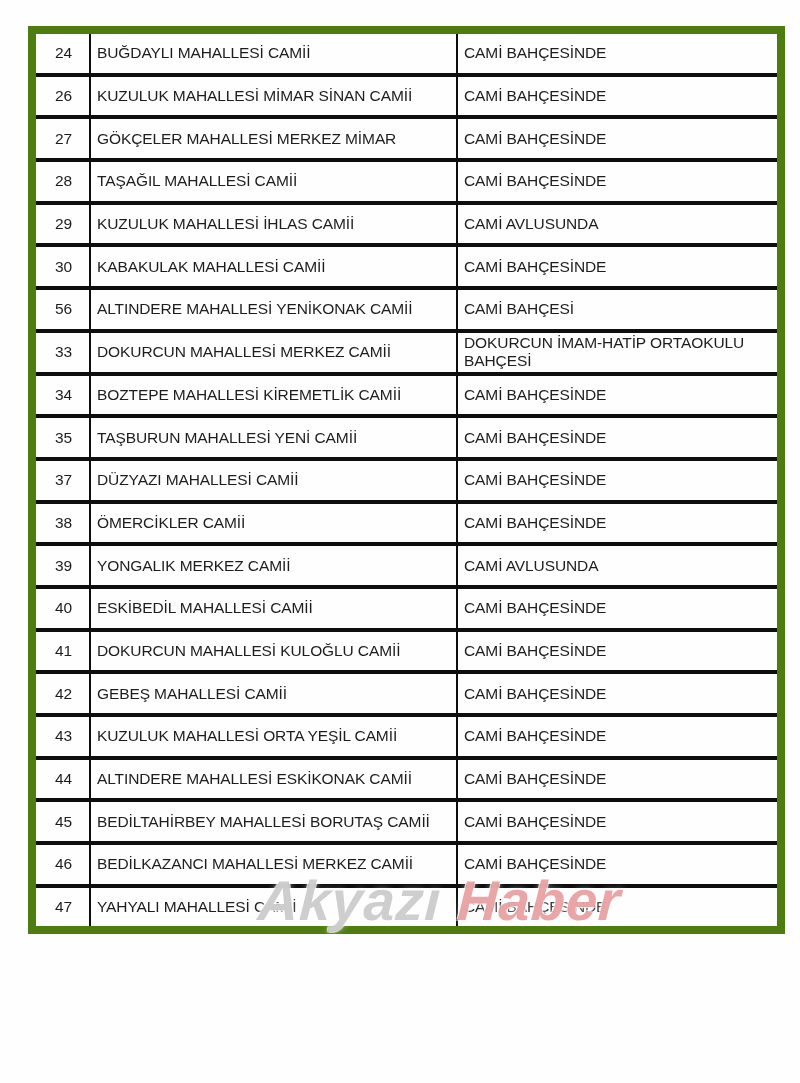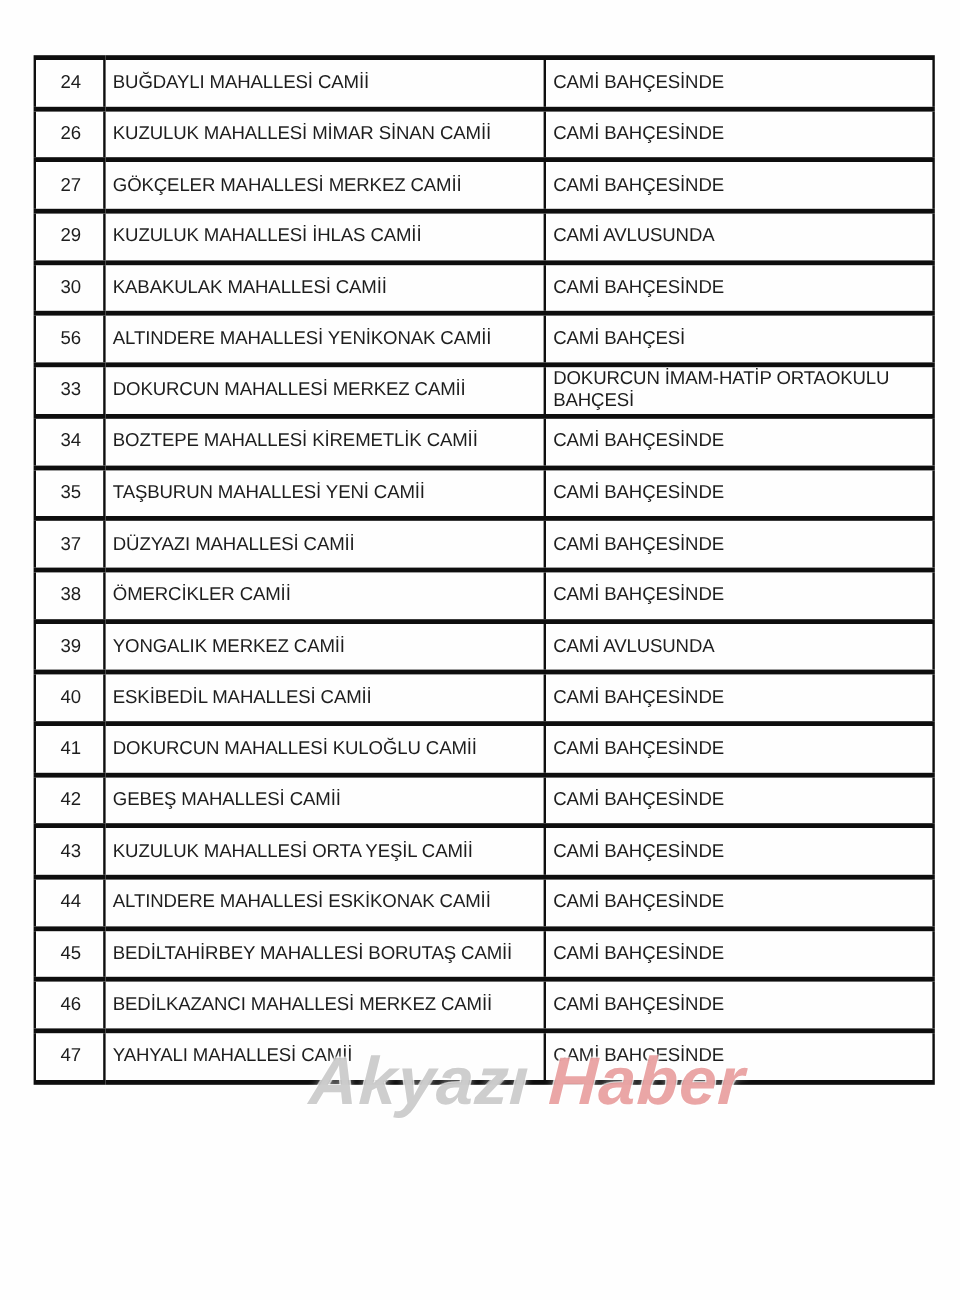--- a/index.html
+++ b/index.html
@@ -15,22 +15,21 @@
     font-family: "Liberation Sans", sans-serif;
     overflow: hidden;
   }
   table.tbl {
     position: absolute;
     left: 28px;
     top: 26px;
     width: 749px;
     border-collapse: collapse;
     table-layout: fixed;
-    border: 1px solid #4d7c0f;
-    margin-top: 20px;
+    border: 8px solid #4d7c0f;
   }
   table.tbl td {
     border-left: 2px solid #0e0e0e;
     border-right: 2px solid #0e0e0e;
     border-top: 4px solid #0e0e0e;
     border-bottom: 4px solid #0e0e0e;
     height: 38.7px;
     font-size: 15.5px;
     line-height: 18px;
     color: #1d1d1d;
@@ -97,21 +96,26 @@
           <td class="c-name">BUĞDAYLI MAHALLESİ CAMİİ</td>
           <td class="c-loc">CAMİ BAHÇESİNDE</td>
         </tr>
         <tr>
           <td class="c-no">26</td>
           <td class="c-name">KUZULUK MAHALLESİ MİMAR SİNAN CAMİİ</td>
           <td class="c-loc">CAMİ BAHÇESİNDE</td>
         </tr>
         <tr>
           <td class="c-no">27</td>
-          <td class="c-name">GÖKÇELER MAHALLESİ MERKEZ CAMİİ</td>
+          <td class="c-name">GÖKÇELER MAHALLESİ MERKEZ MİMAR</td>
+          <td class="c-loc">CAMİ BAHÇESİNDE</td>
+        </tr>
+        <tr>
+          <td class="c-no">28</td>
+          <td class="c-name">TAŞAĞIL MAHALLESİ CAMİİ</td>
           <td class="c-loc">CAMİ BAHÇESİNDE</td>
         </tr>
         <tr>
           <td class="c-no">29</td>
           <td class="c-name">KUZULUK MAHALLESİ İHLAS CAMİİ</td>
           <td class="c-loc">CAMİ AVLUSUNDA</td>
         </tr>
         <tr>
           <td class="c-no">30</td>
           <td class="c-name">KABAKULAK MAHALLESİ CAMİİ</td>

